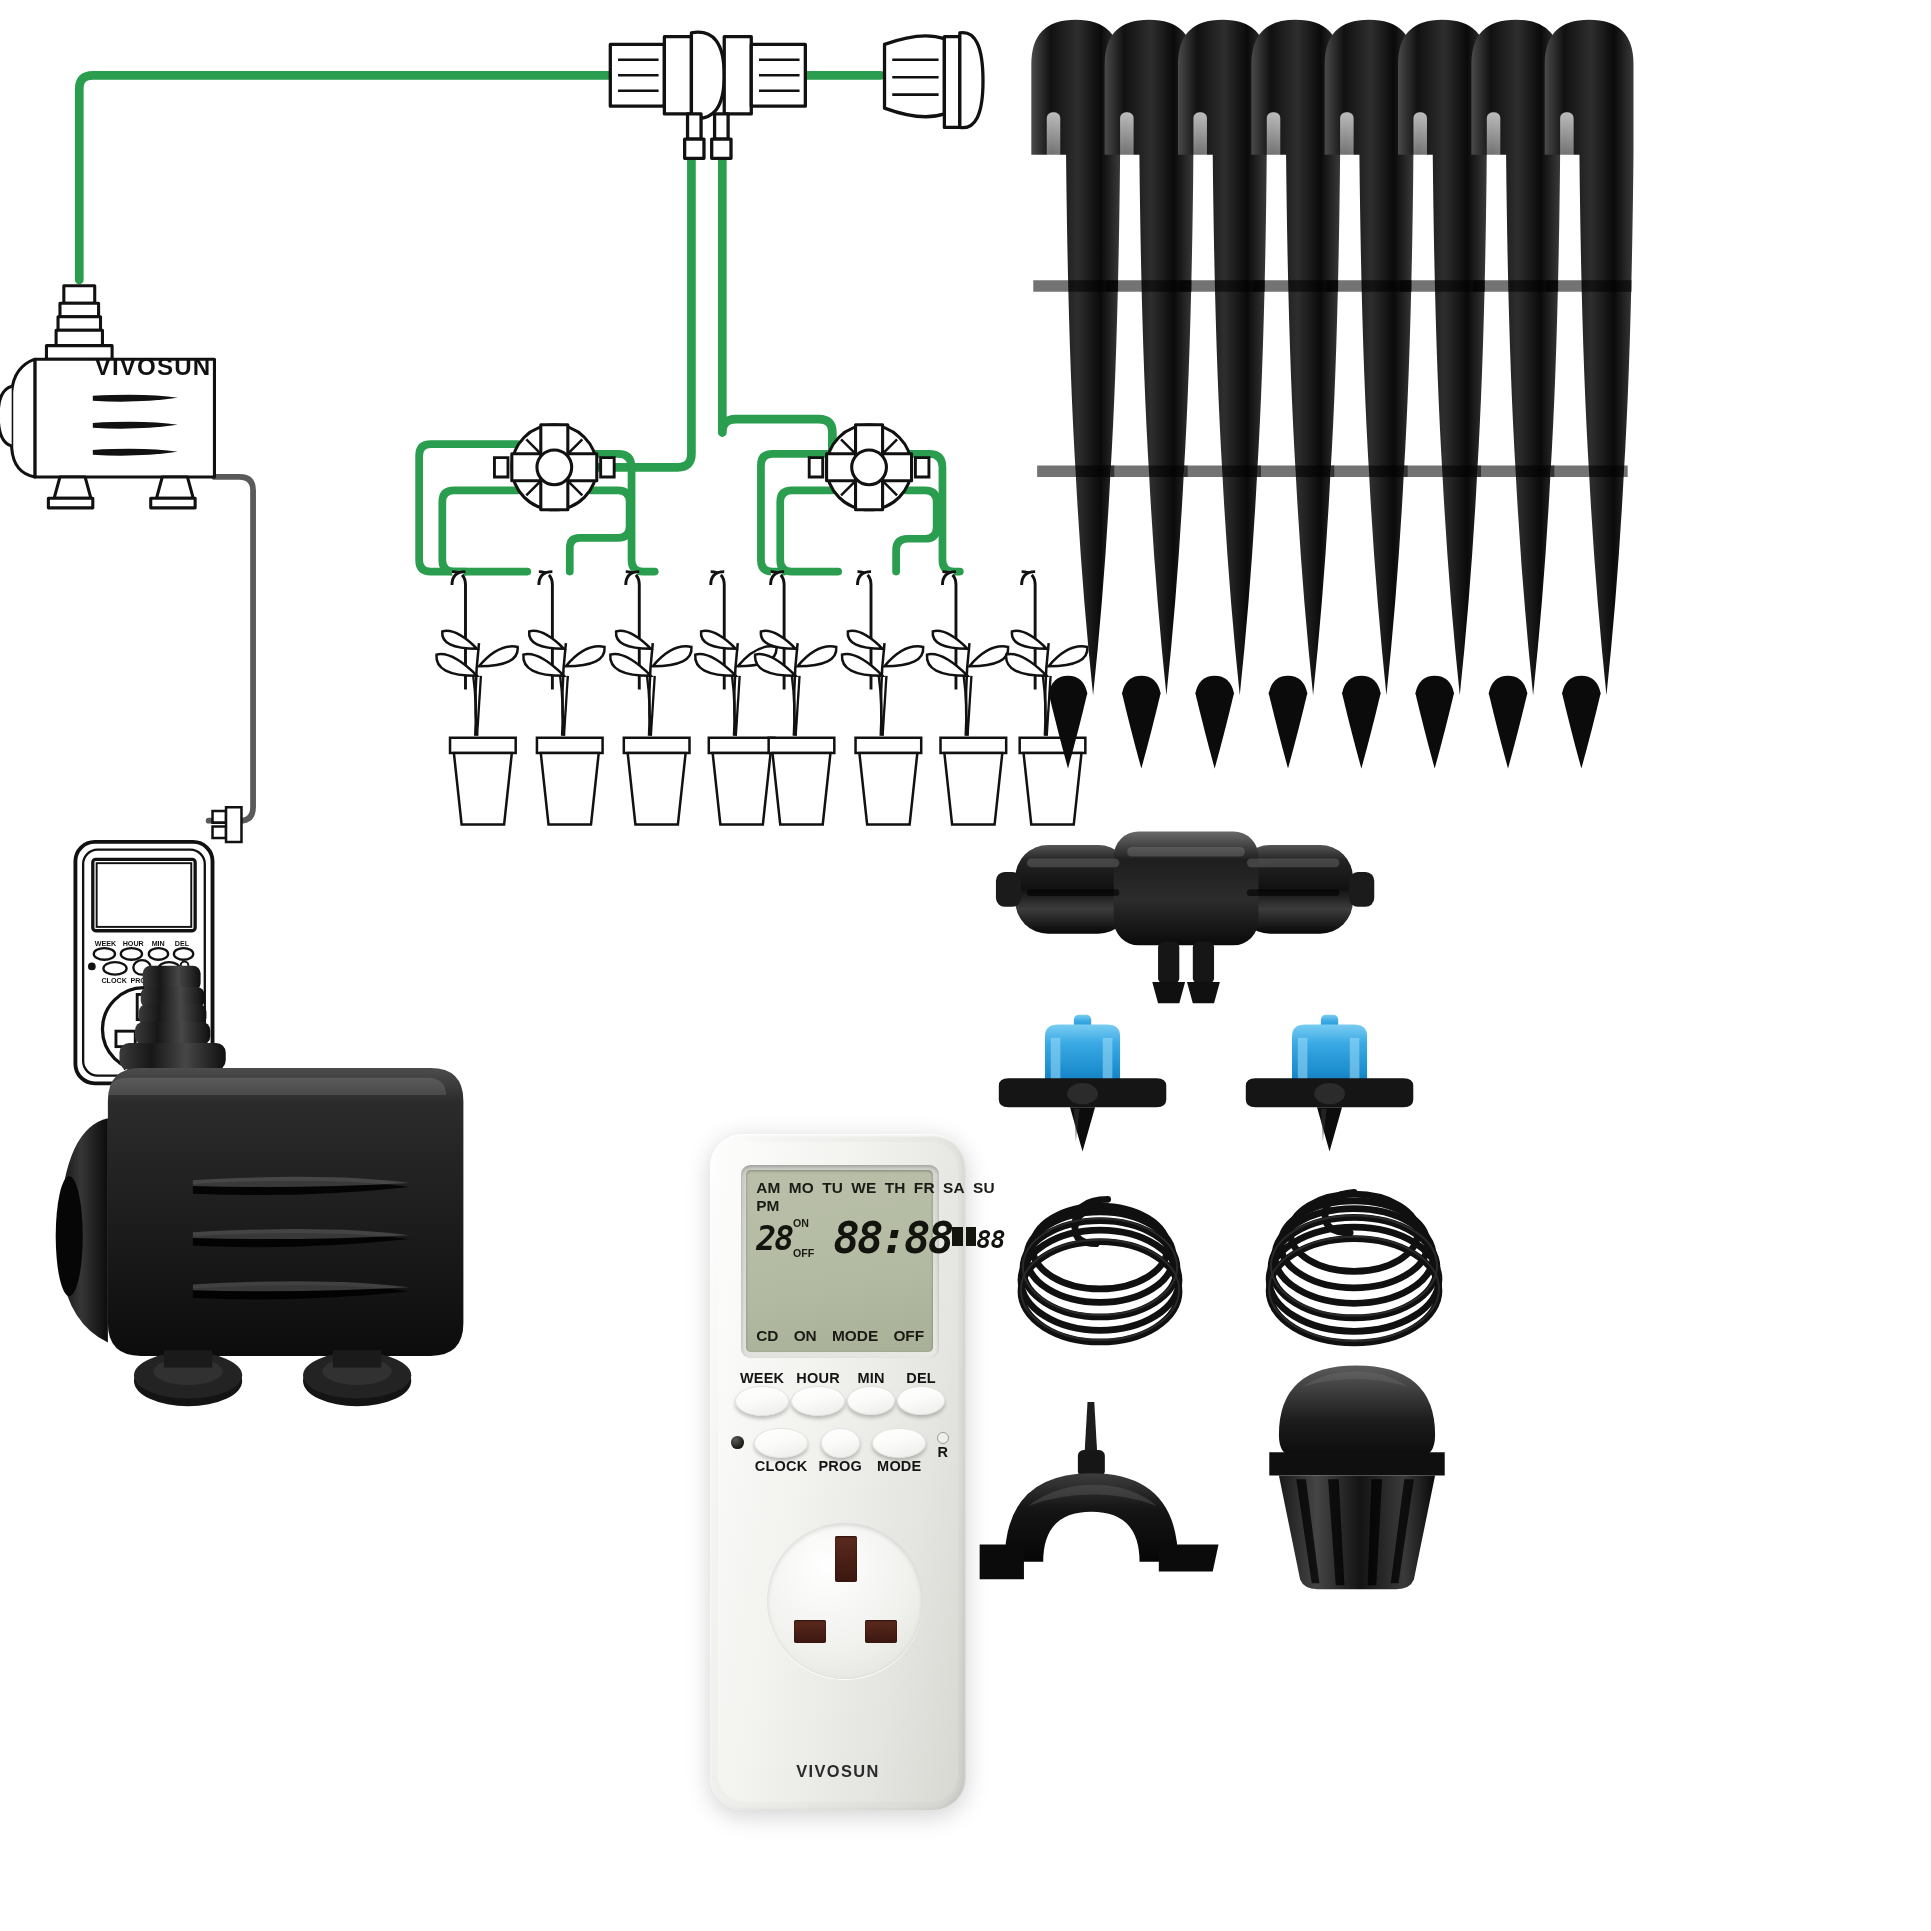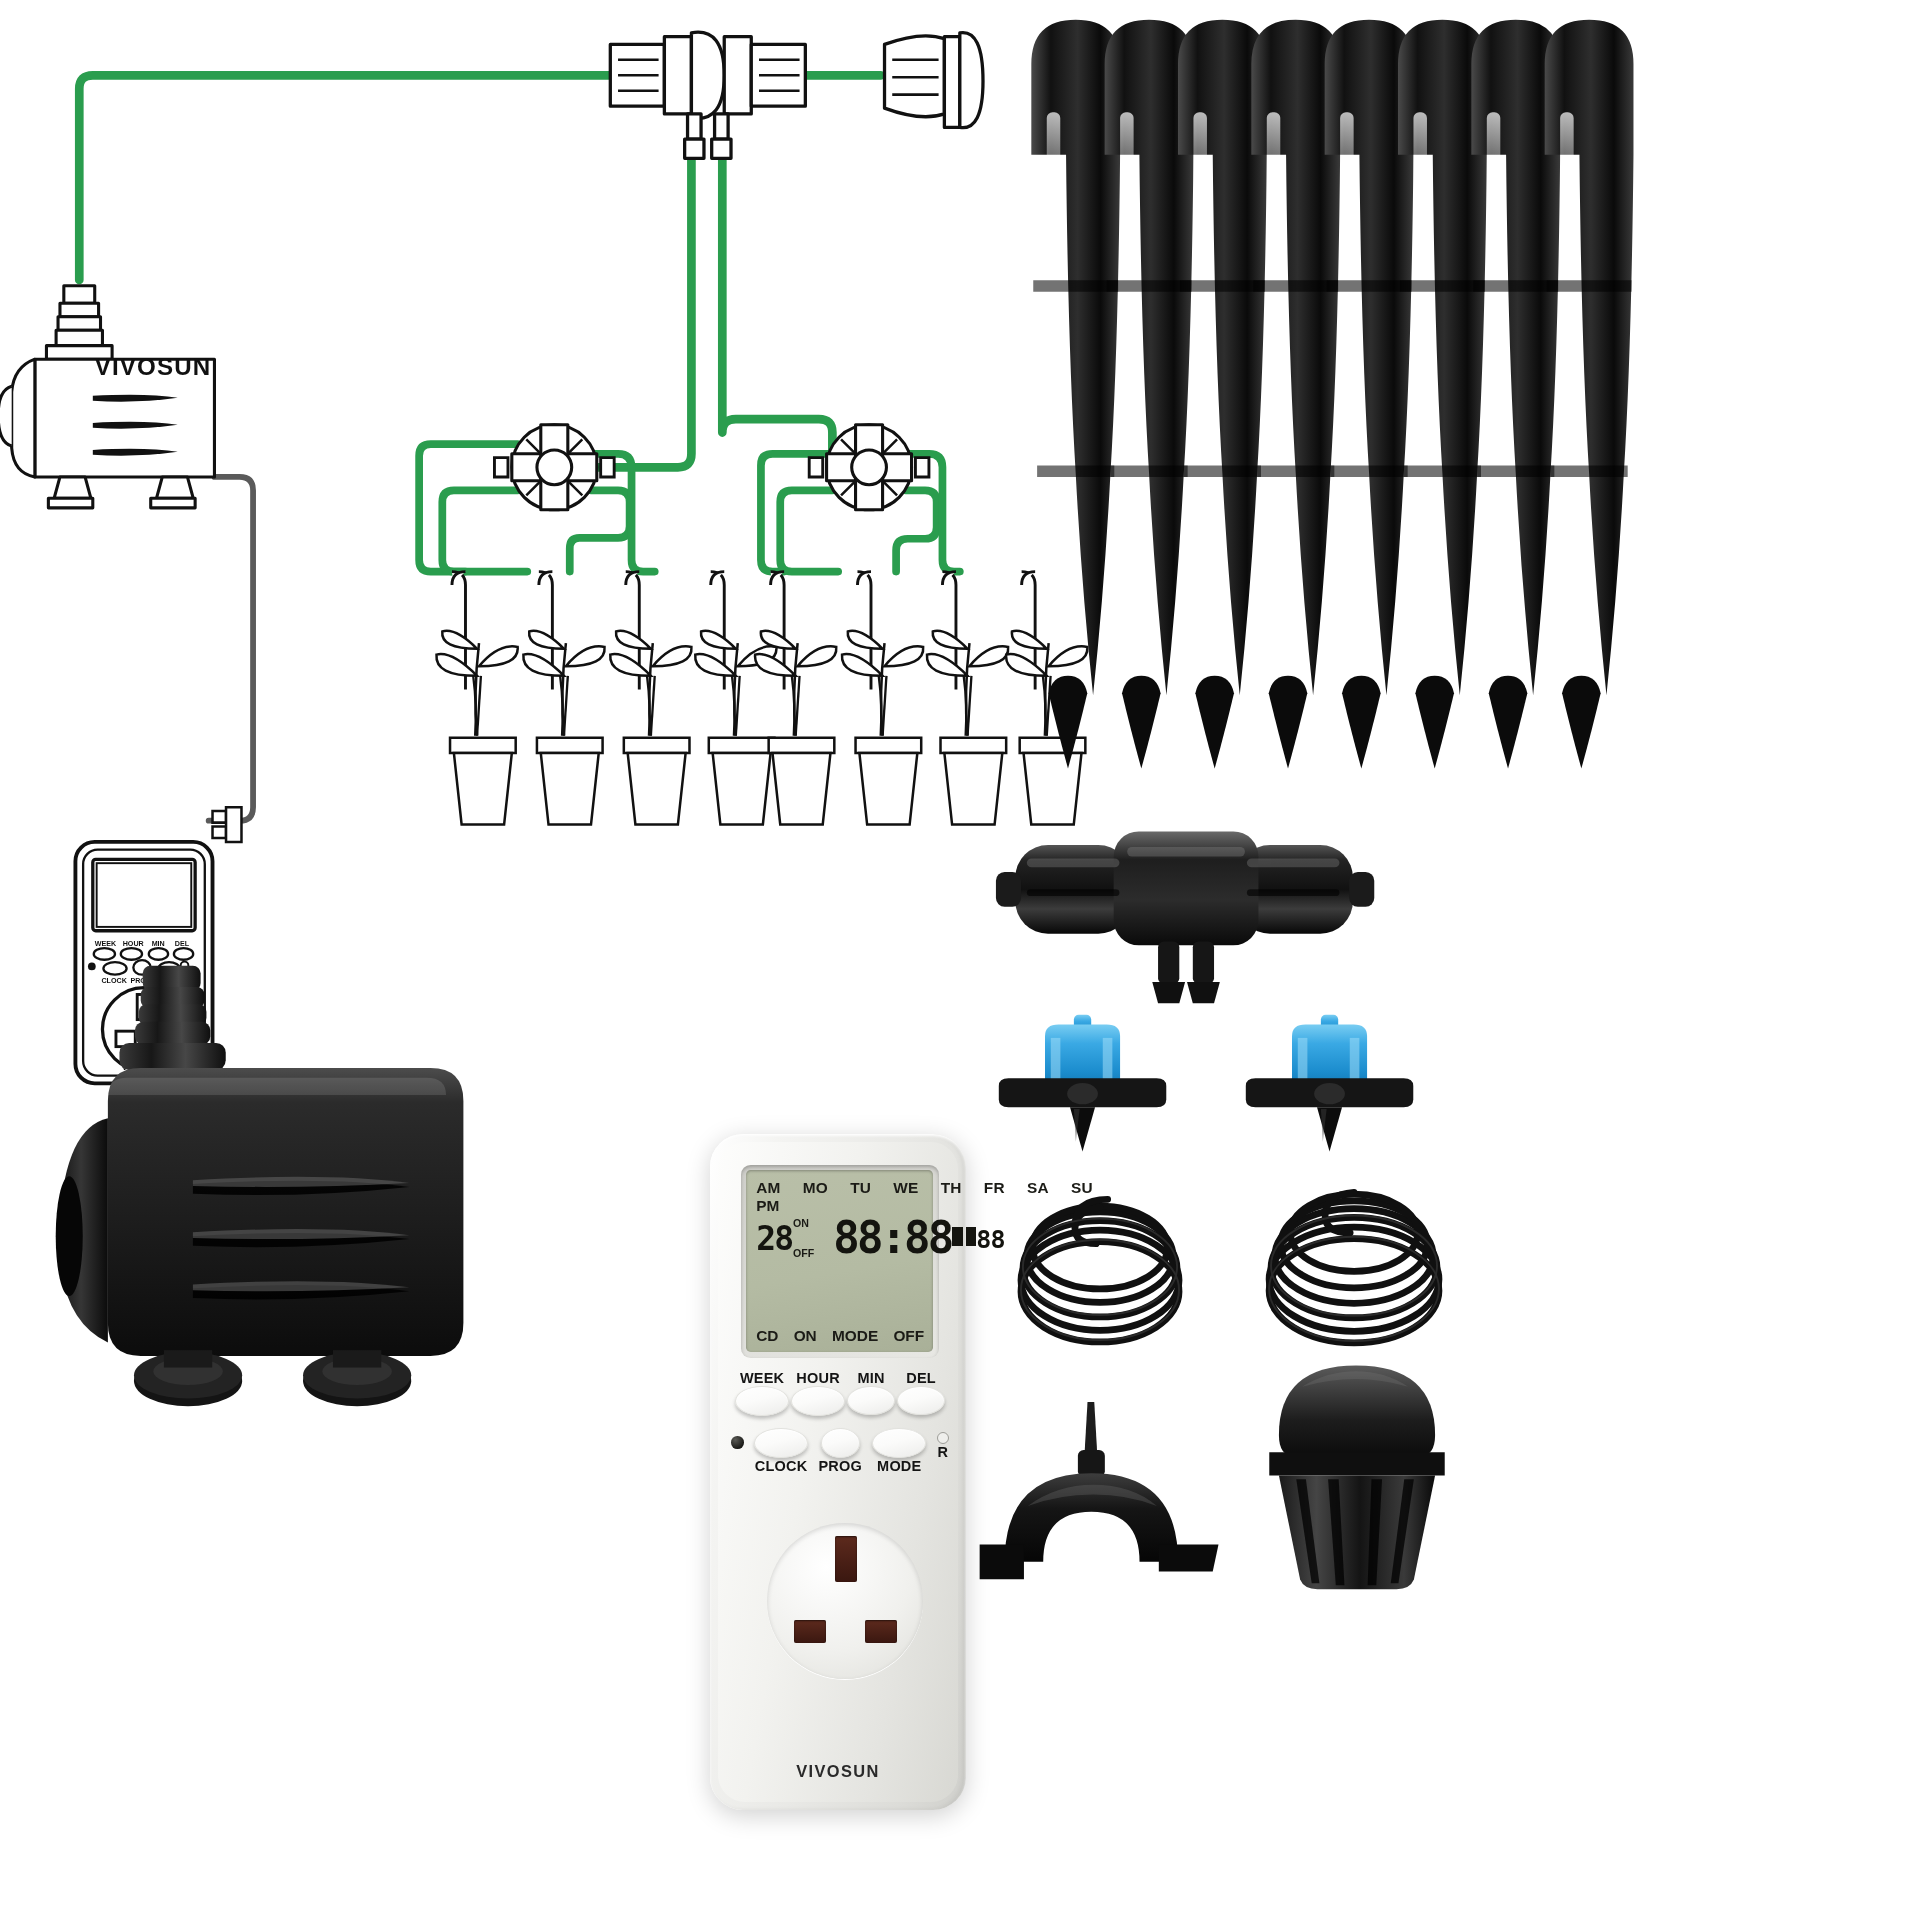--- a/index.html
+++ b/index.html
@@ -25,23 +25,23 @@
     background:linear-gradient(160deg,#cfcfca,#e8e8e4);
     box-shadow:inset 0 1.9px 3.9px rgba(0,0,0,.25);
     padding:5.8px;box-sizing:border-box;
   }
   .lcd{
     width:100%;height:100%;border-radius:4.8px;box-sizing:border-box;
     background:linear-gradient(170deg,#b9bfa8 0%,#b4bba3 55%,#a9b098 100%);
     box-shadow:inset 0 1px 2.9px rgba(0,0,0,.3);
     position:relative;padding:8.7px 7.7px 6.8px 9.7px;
   }
-  .lcd-days{display:flex;gap:22px;font-size:15.4px;font-weight:700;color:#1b1b16;letter-spacing:0.3px;}
+  .lcd-days{display:flex;gap:8px;font-size:15.4px;font-weight:700;color:#1b1b16;letter-spacing:0.3px;}
   .lcd-ampm{font-size:15.4px;font-weight:700;color:#1b1b16;margin-top:0;}
-  .seg{font-family:"DejaVu Sans Mono",monospace;font-weight:700;color:#14140f;}
+  .seg{font-family:"DejaVu Sans Mono",monospace;font-weight:700;color:#14140f;font-style:italic;}
   .lcd-mid{display:flex;align-items:center;margin-top:1.9px;}
   .lcd-prog{display:flex;align-items:center;}
   .lcd-prognum{font-size:33px;line-height:.82;letter-spacing:-1.9px;}
   .onoff{display:flex;flex-direction:column;justify-content:space-between;
          height:42px;margin-left:1px;font-size:10.6px;font-weight:700;color:#1b1b16;}
   .lcd-time{font-size:44px;line-height:.82;letter-spacing:-2.9px;margin-left:19px;}
   .lcd-secs{display:flex;align-items:flex-start;margin-left:1px;}
   .lcd-blocks{display:flex;gap:2.9px;}
   .lcd-blk{width:10.6px;height:19.3px;background:#14140f;}
   .lcd-88{font-size:25px;line-height:.8;letter-spacing:-1px;margin-top:2.9px;}

